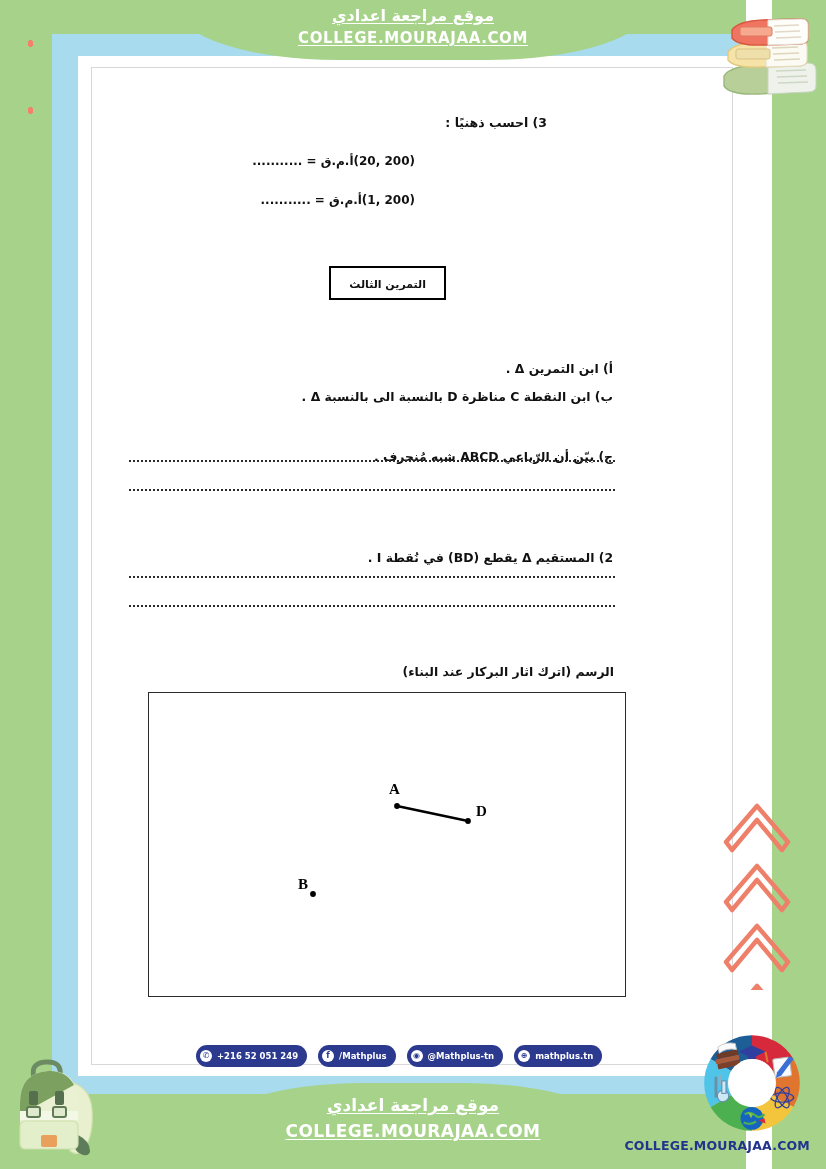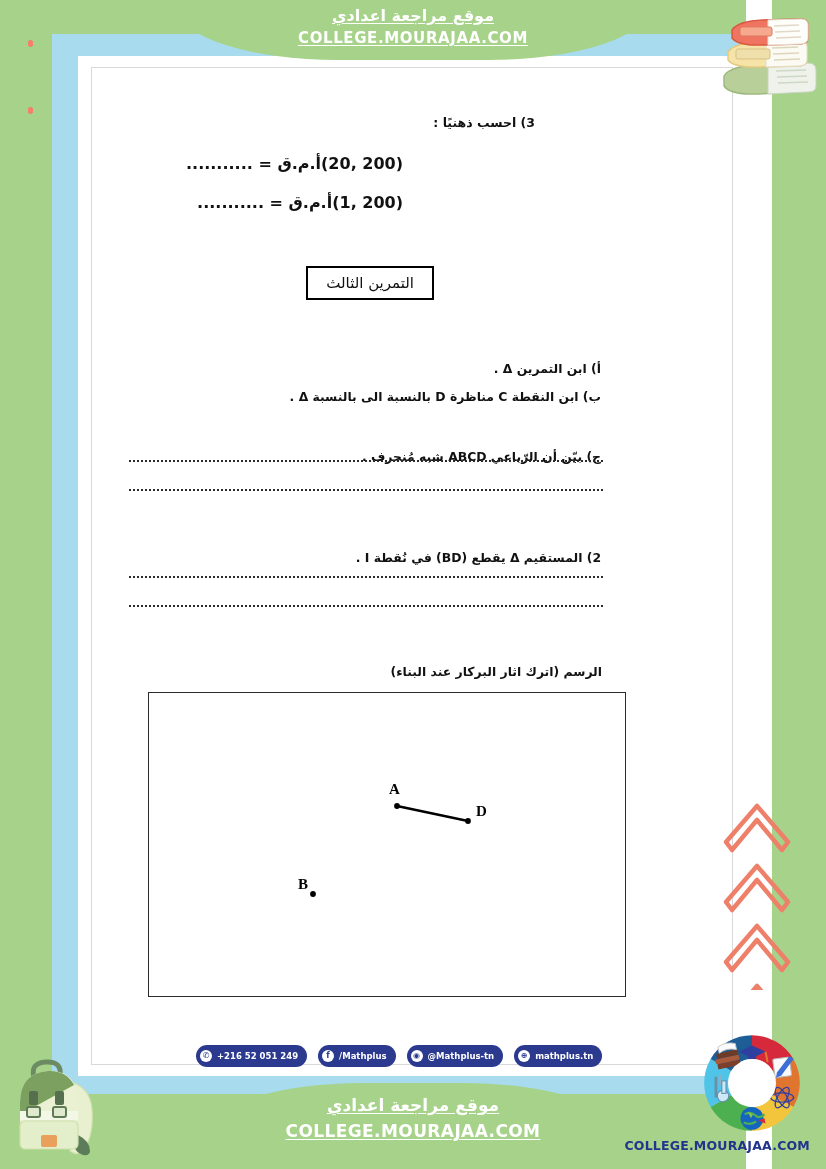--- a/index.html
+++ b/index.html
@@ -87,31 +87,32 @@
   .backpack{position:absolute;left:4px;bottom:6px;z-index:7;}
   
   .edu-wheel{position:absolute;right:22px;bottom:30px;z-index:7;}
 
   
   .sheet{
     position:absolute;left:91px;top:67px;width:540px;height:996px;
     z-index:4;direction:rtl;
     font-family:"DejaVu Sans", sans-serif;
     color:#111;
+    padding-left:12px;
   }
   .q-mental{position:absolute;right:96px;top:48px;font-size:12.5px;font-weight:600;}
-  .eq{position:absolute;font-size:16px;font-weight:600;direction:rtl;}
+  .eq{position:absolute;font-size:12px;font-weight:600;direction:rtl;}
   .eq1{right:228px;top:87px;}
   .eq2{right:228px;top:126px;}
 
   .ex-title-box{
     position:absolute;right:197px;top:199px;
     border:2px solid #000;padding:5px 18px 6px;background:#fff;
   }
-  .ex-title-box span{font-size:15px;font-weight:normal;}
+  .ex-title-box span{font-size:11px;font-weight:bold;}
 
   .qline{position:absolute;right:30px;font-size:12.4px;font-weight:600;white-space:nowrap;}
   .q1a{top:266px;}
   .q1b{top:294px;right:30px;}
   .q1c{top:322px;right:30px;}
   .q1d{top:350px;right:30px;margin-top:32px;}
   .q2a{top:440px;right:30px;margin-top:43px;}
   .q2b{top:468px;right:30px;}
 
   .dots-line{

